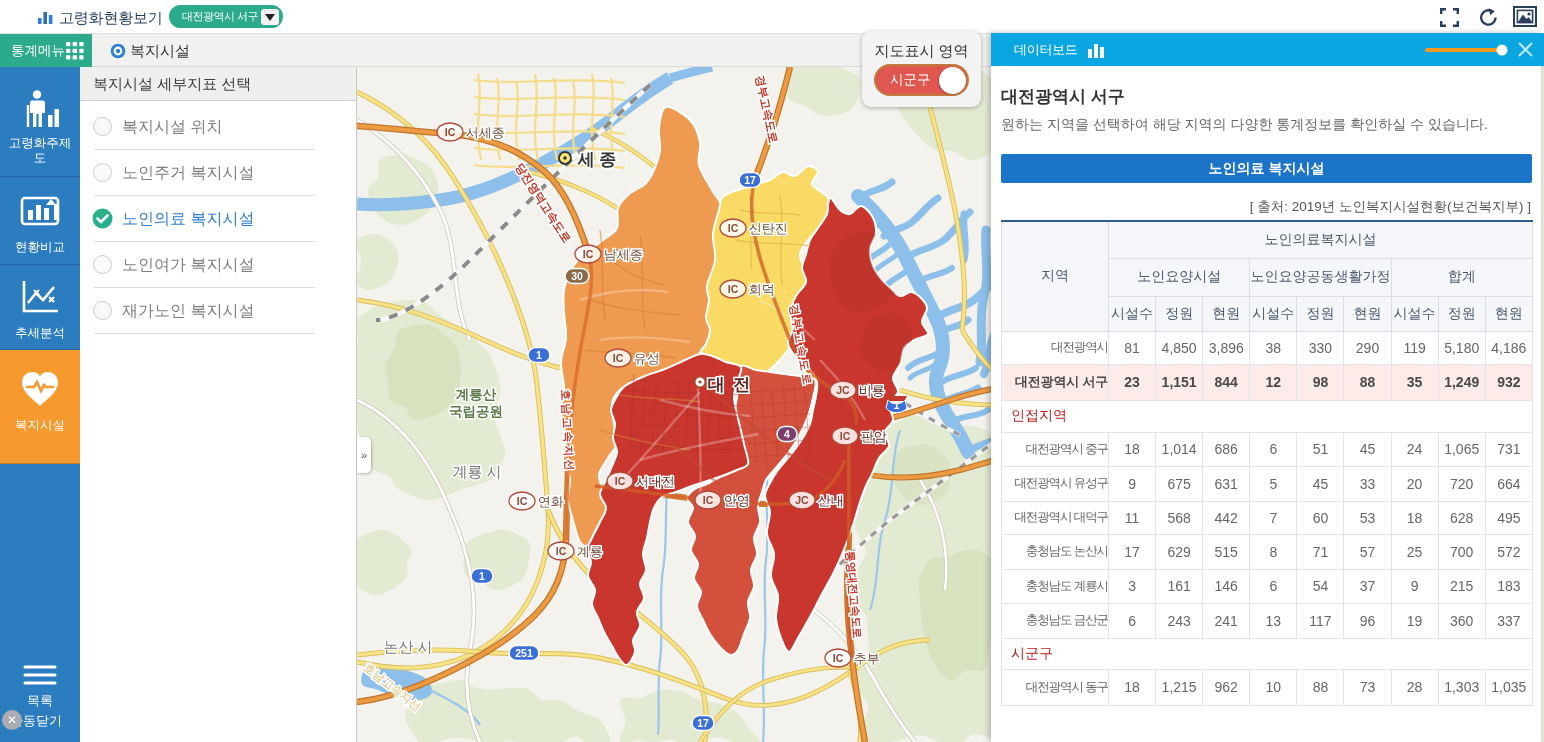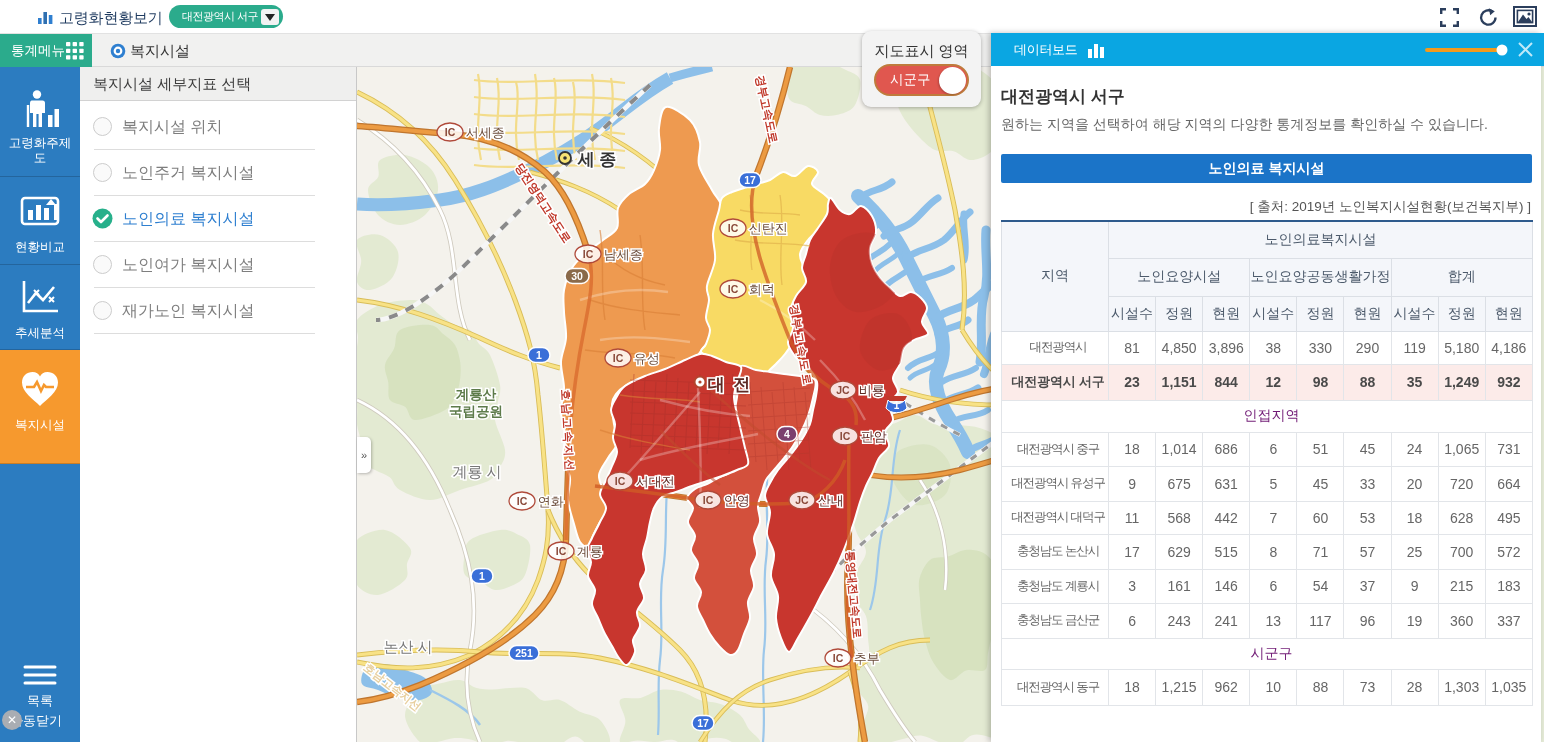--- a/index.html
+++ b/index.html
@@ -34,24 +34,24 @@
 #rphead{position:absolute;left:0;top:0;width:650px;height:33px;background:#0aa6e2;color:#fff}
 #rphead .t{position:absolute;left:23px;top:0;line-height:33px;font-size:13px;letter-spacing:-0.3px}
 #rptitle{position:absolute;left:10px;top:52px;font-size:17px;font-weight:bold;color:#333}
 #rpdesc{position:absolute;left:10px;top:83px;font-size:14px;color:#666}
 #rpbtn{position:absolute;left:10px;top:121px;width:531px;height:29px;background:#1b74c8;color:#fff;font-size:14px;font-weight:bold;text-align:center;line-height:29px;border-radius:2px}
 #rpsrc{position:absolute;right:10px;top:165px;font-size:13.5px;color:#555}
 table{border-collapse:collapse;table-layout:fixed}
 #rptable{position:absolute;left:10px;top:187px;width:531px;border-top:2px solid #2e5a8c;font-size:14px}
 #rptable th{background:#f4f6fa;color:#4c5a6b;font-weight:normal;border:1px solid #dbdfe5;border-top:none;font-size:14px}
 #rptable td{border:1px solid #e2e5e9;color:#666;text-align:center;white-space:nowrap;overflow:hidden}
-#rptable .rn{text-align:center;padding-left:6px;font-size:12.5px;letter-spacing:-1.1px}
+#rptable .rn{text-align:right;padding-left:6px;font-size:12.5px;letter-spacing:-1.1px}
 #rptable tr.hl td{background:#fcebe9;color:#4a4a4a;font-weight:bold}
 #rptable tr.hl .rn{letter-spacing:-0.2px;font-size:13px}
-#rptable tr.sec td{text-align:center;padding-left:9px;color:#701a75}
+#rptable tr.sec td{text-align:left;padding-left:9px;color:#b91c1c}
 </style></head><body>
 <div class="abs" id="topbar"></div>
 <svg class="abs" id="titleicon" width="16" height="16" viewBox="0 0 16 16">
 <rect x="0" y="9" width="3.6" height="6" fill="#2f7fd0"></rect>
     <rect x="5.4" y="3" width="3.6" height="12" fill="#2f6fb0"></rect>
     <rect x="10.8" y="6" width="3.6" height="9" fill="#2f7fd0"></rect>
   </svg>
 <div class="abs" id="title">고령화현황보기</div>
 <div class="abs" id="pill">대전광역시 서구<span class="tri"></span></div>
 <svg class="abs" style="left:1440px;top:8px" width="19" height="19" viewBox="0 0 19 19" fill="none" stroke="#2b3e5c" stroke-width="2.4">

